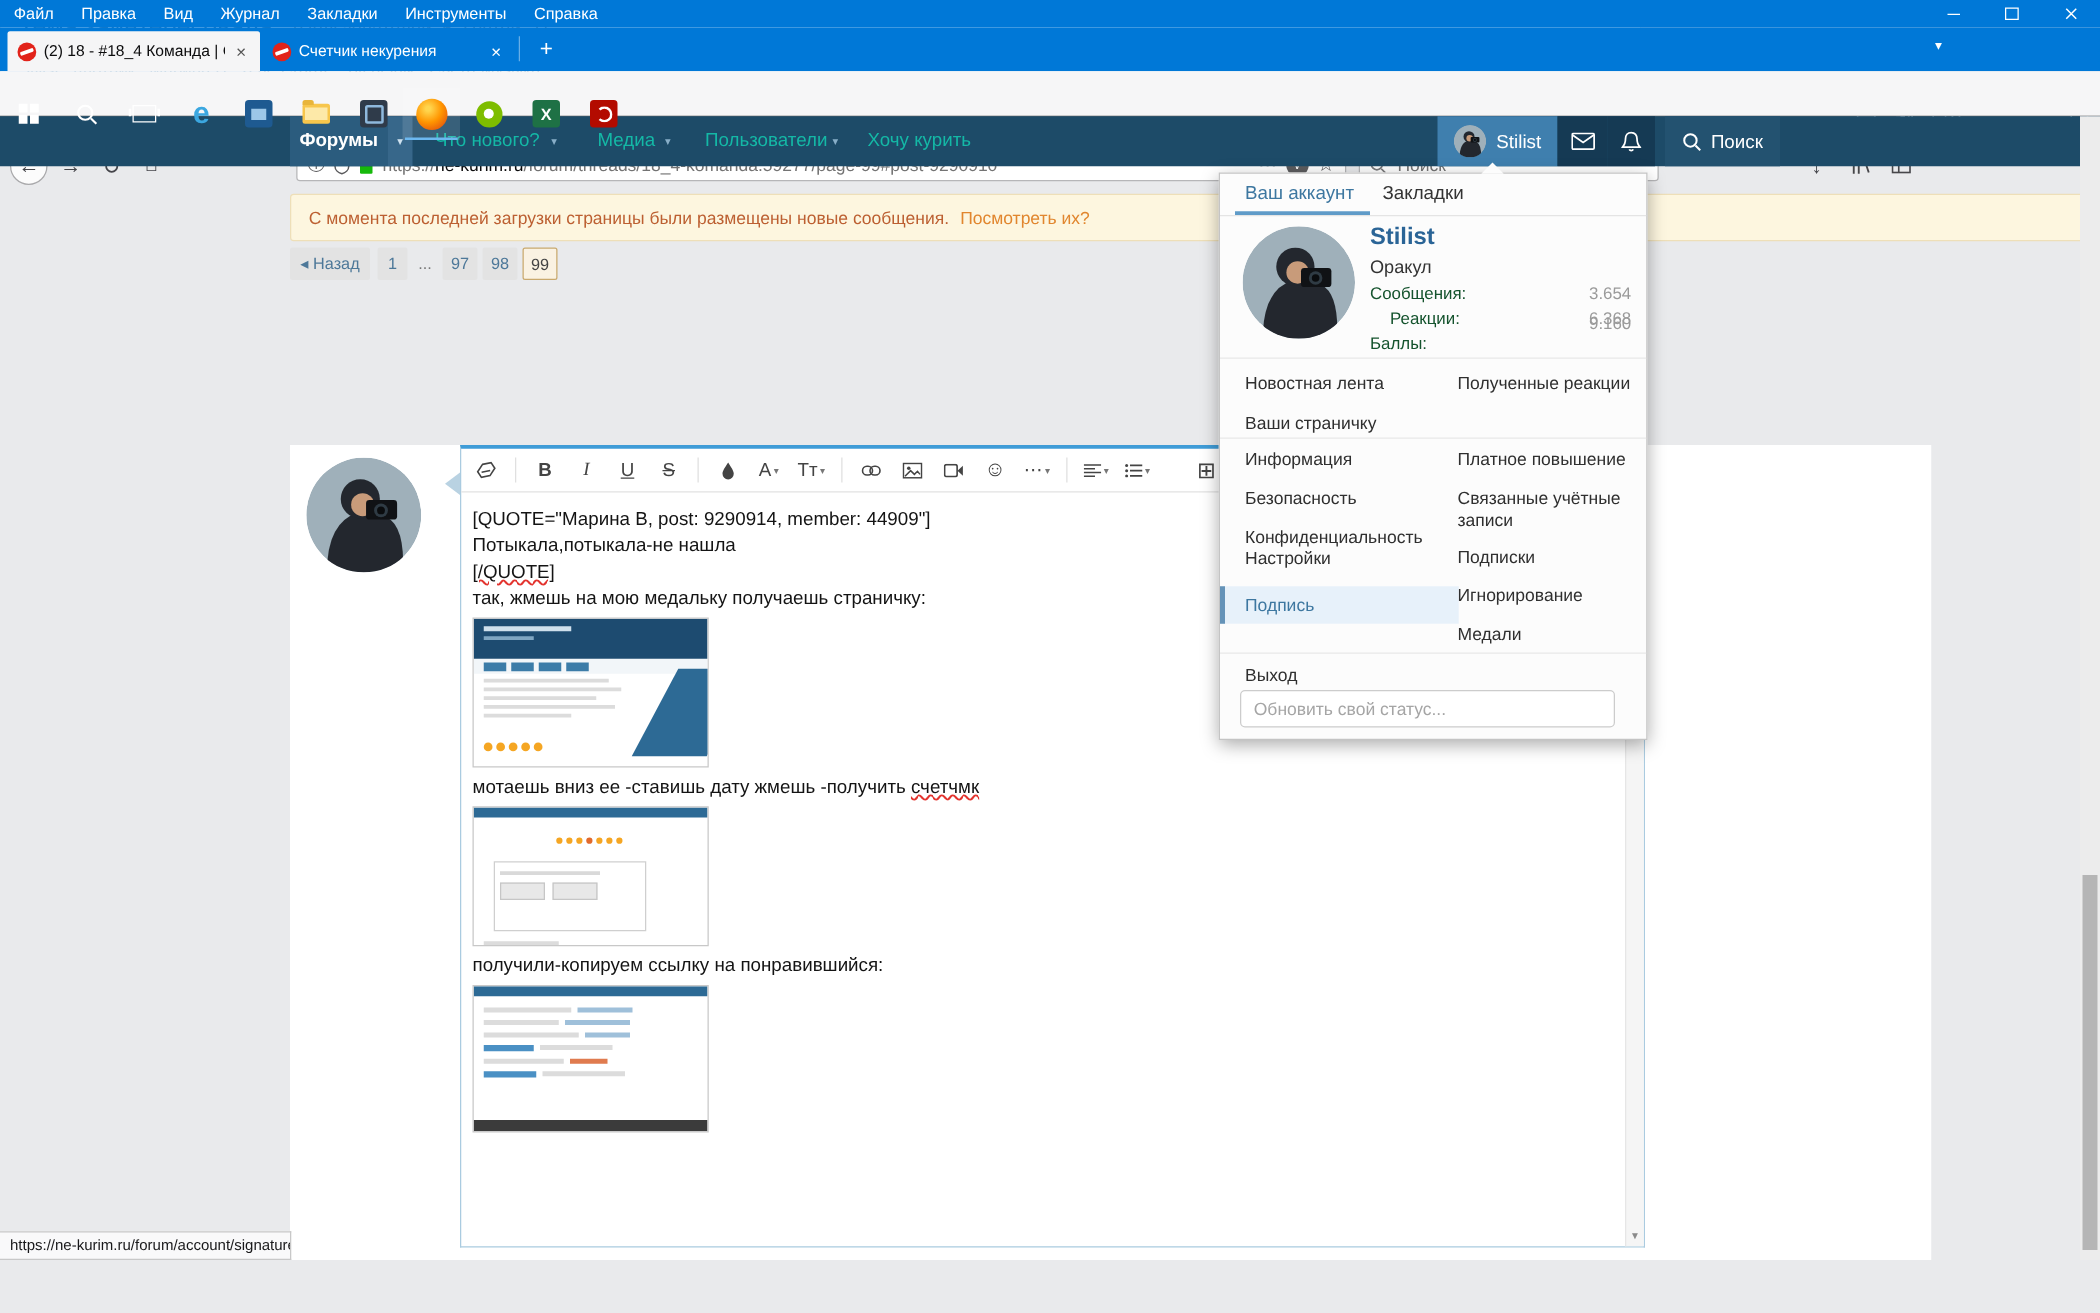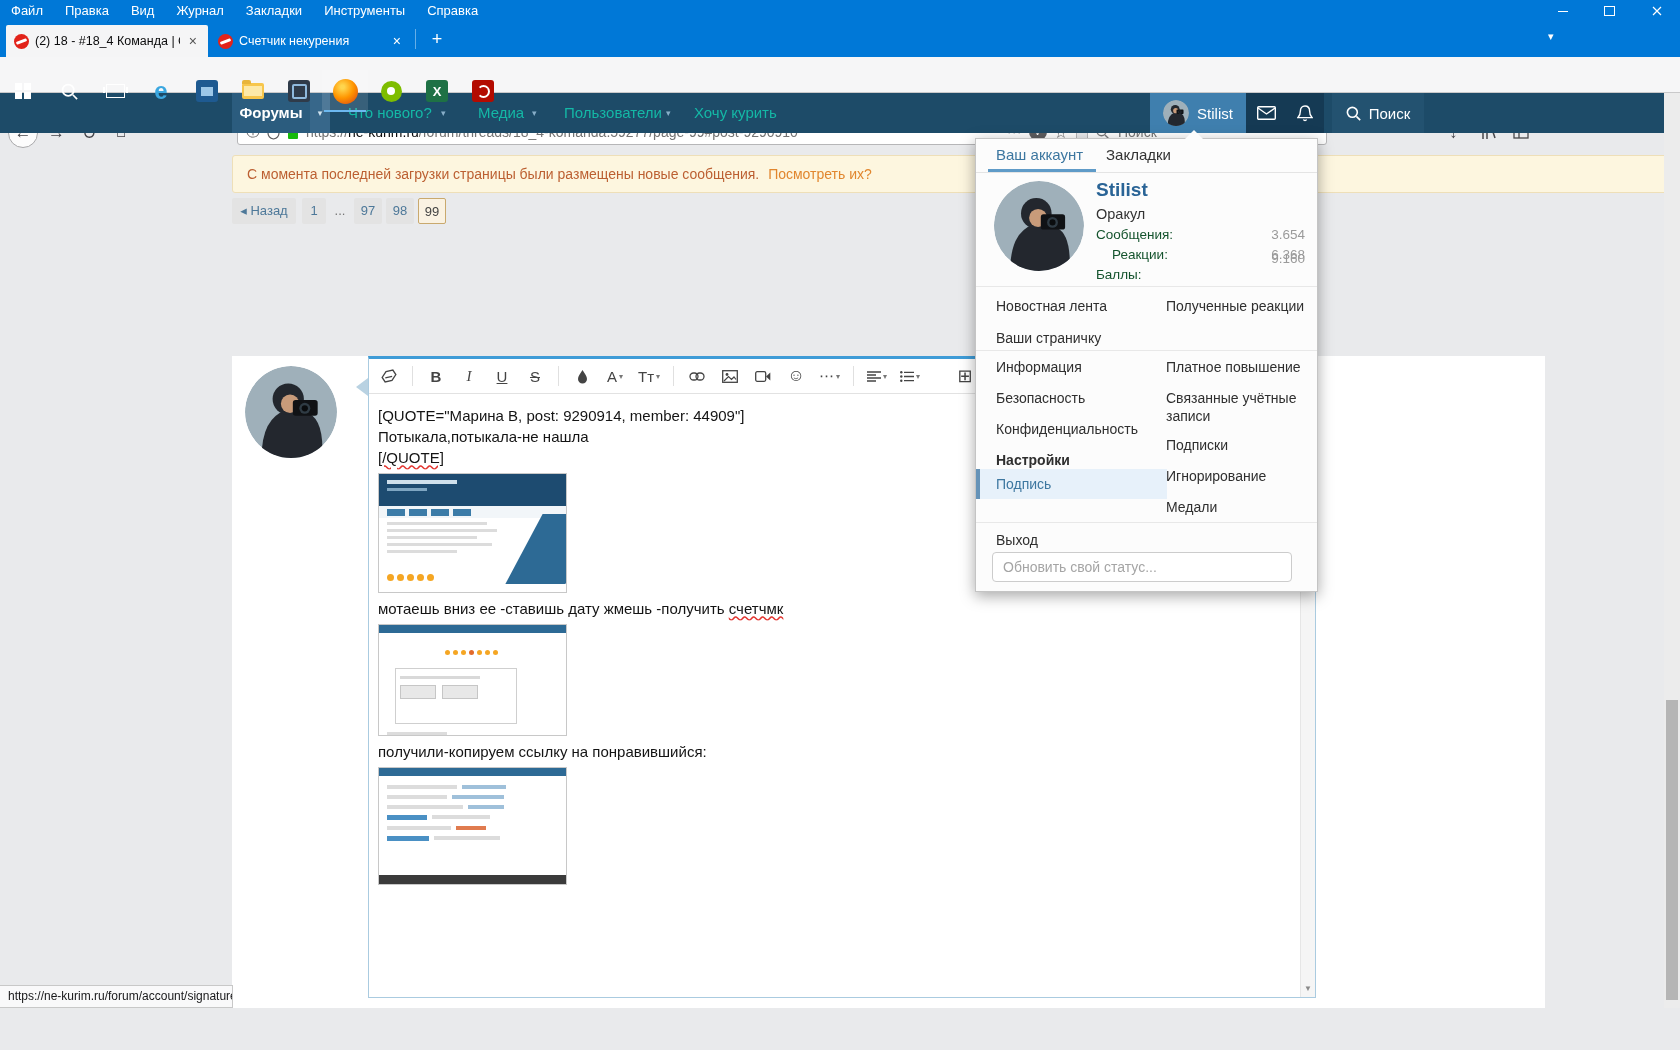--- a/index.html
+++ b/index.html
@@ -349,20 +349,21 @@
       </span>
     <span class="tb" style="font-size:18px;margin-left:22px;">⊞</span>
     <span class="tbsep"></span>
     <span class="tb" style="font-size:17px;">↺</span>
   </div>
 
   <div id="postbody">
     <div>[QUOTE="Марина В, post: 9290914, member: 44909"]</div>
     <div>Потыкала,потыкала-не нашла</div>
     <div class="sp">[/QUOTE]</div>
+    <div>так, жмешь на мою медальку получаешь страничку:</div>
 
     <div class="thumb" style="height:120px;">
       <div style="height:32px;background:#1d4b70;position:relative;">
         <div style="position:absolute;left:8px;top:6px;width:70px;height:4px;background:#cfe0ec;"></div>
         <div style="position:absolute;left:8px;top:14px;width:40px;height:3px;background:#7fa6c2;"></div>
       </div>
       <div style="height:12px;background:#f2f6f9;display:flex;gap:4px;align-items:center;padding-left:8px;">
         <span style="width:18px;height:7px;background:#3c7ca8;"></span>
           <span style="width:18px;height:7px;background:#3c7ca8;"></span>
           <span style="width:18px;height:7px;background:#3c7ca8;"></span>
@@ -469,21 +470,21 @@
 
   <span class="mitem" style="top:158px;">Новостная лента</span>
   <span class="mitem" style="top:190px;">Ваши страничку</span>
   <span class="mitem right" style="top:158px;">Полученные реакции</span>
 
   <div class="pdivider" style="top:211px;"></div>
 
   <span class="mitem" style="top:219px;">Информация</span>
   <span class="mitem" style="top:250px;">Безопасность</span>
   <span class="mitem" style="top:281px;">Конфиденциальность</span>
-  <span class="mitem" style="top:312px;font-weight:bold;">Настройки</span>
+  <span class="mitem" style="top:298px;">Настройки</span>
   <div id="selitem">Подпись</div>
 
   <span class="mitem right" style="top:219px;">Платное повышение</span>
   <span class="mitem right" style="top:250px;">Связанные учётные записи</span>
   <span class="mitem right" style="top:297px;">Подписки</span>
   <span class="mitem right" style="top:328px;">Игнорирование</span>
   <span class="mitem right" style="top:359px;">Медали</span>
 
   <div class="pdivider" style="top:383px;"></div>
   <span class="mitem" style="top:392px;">Выход</span>

